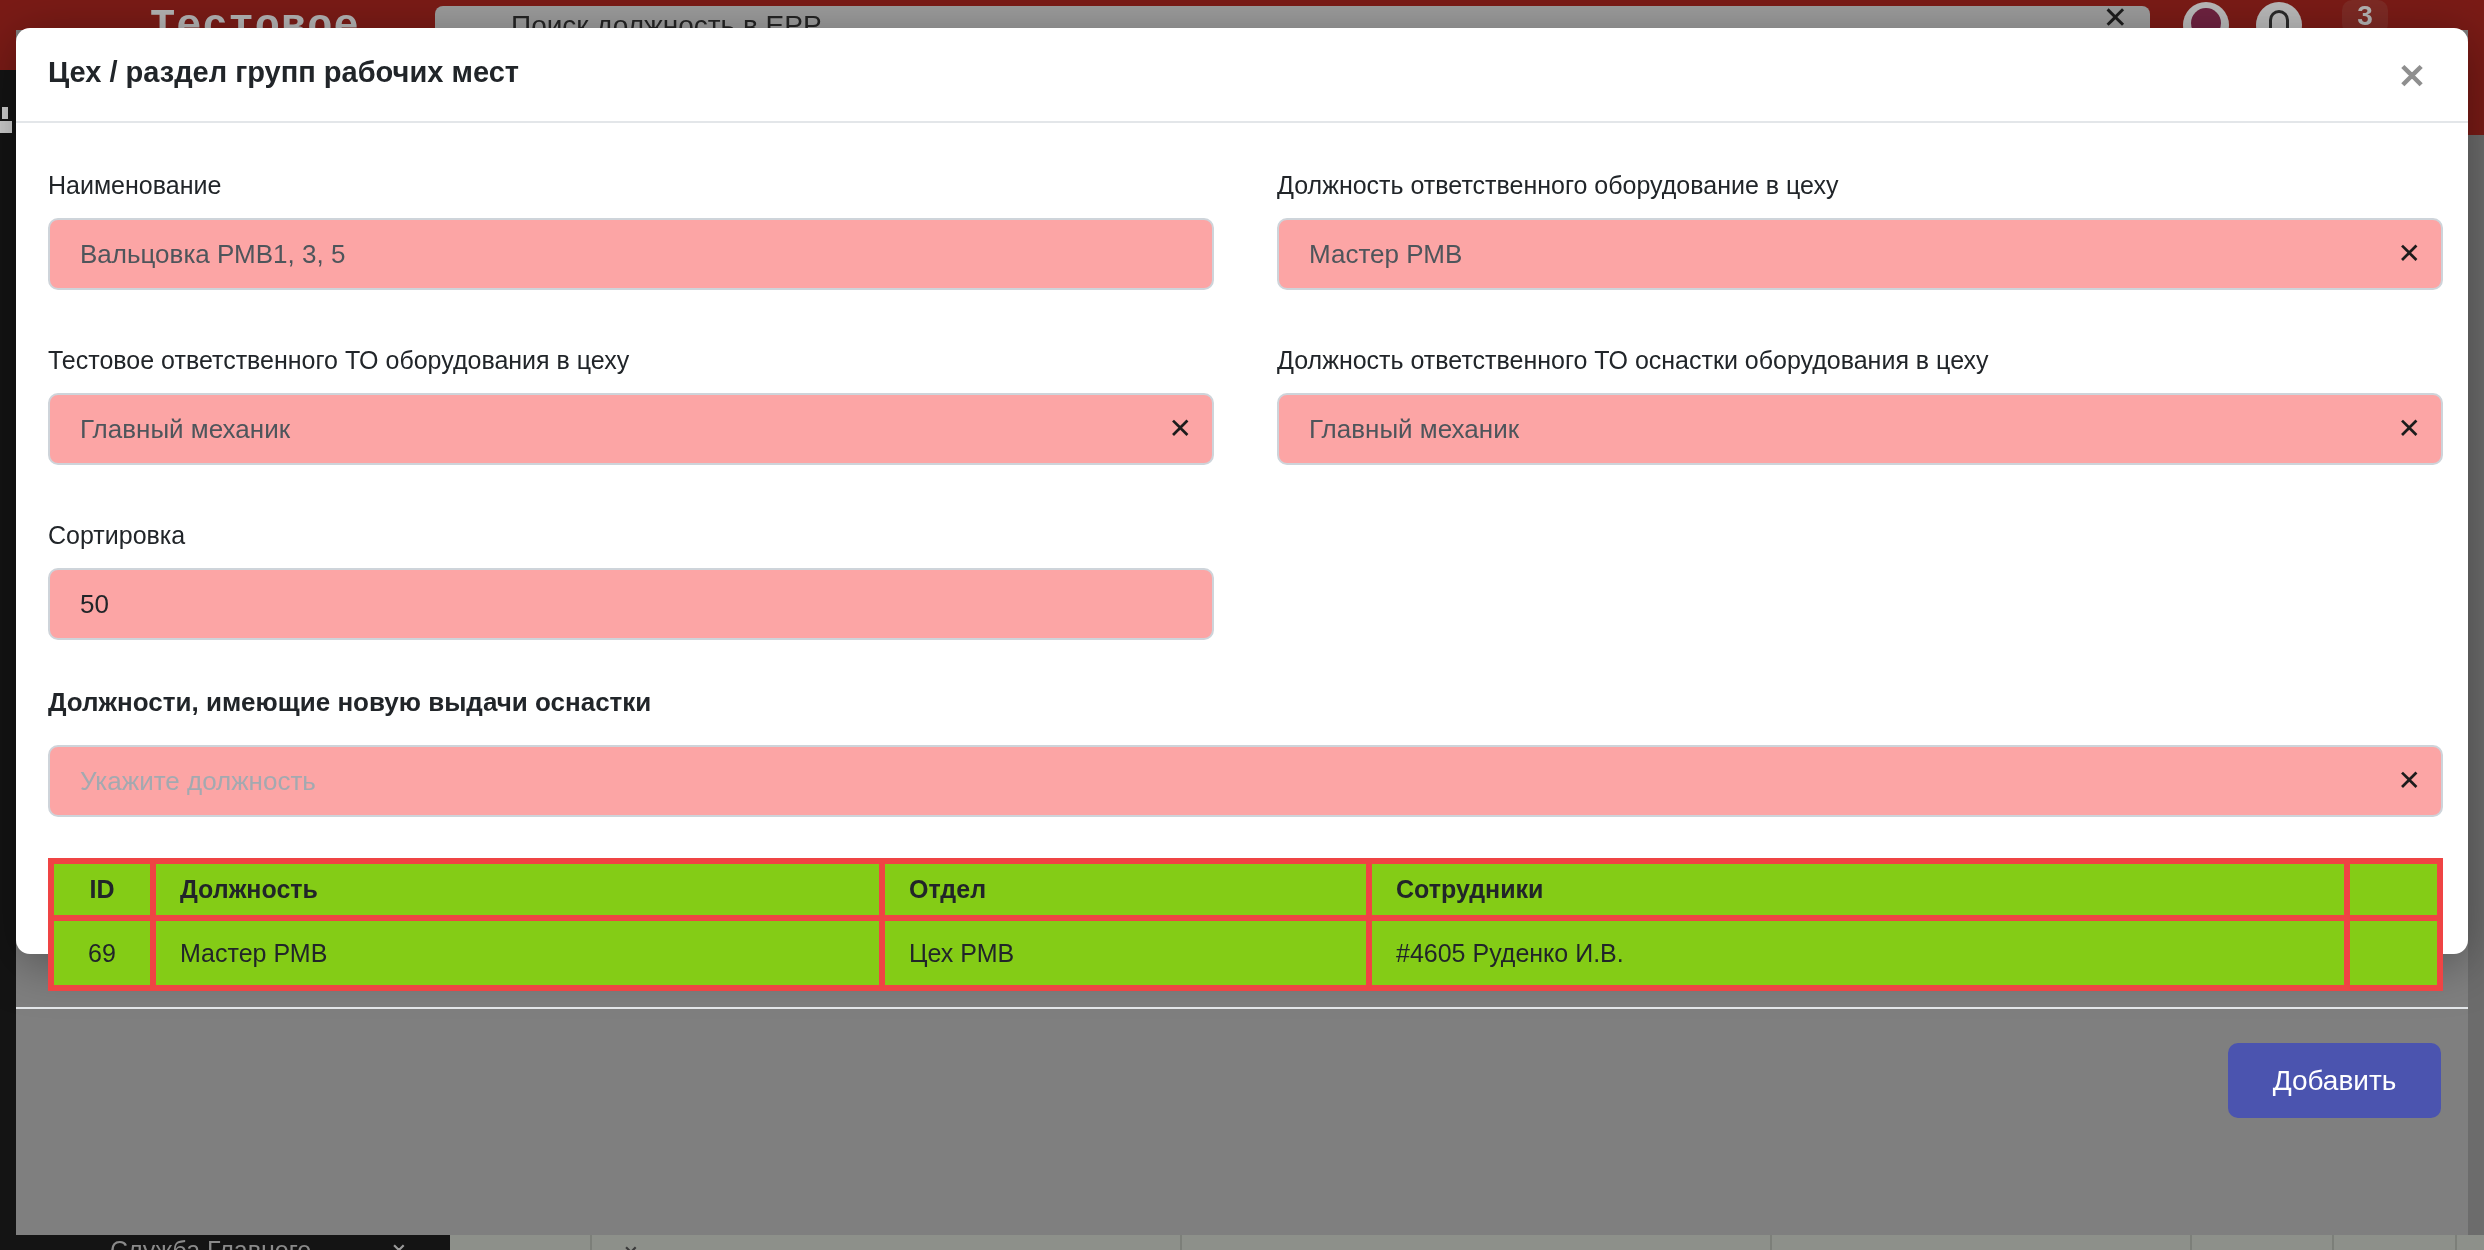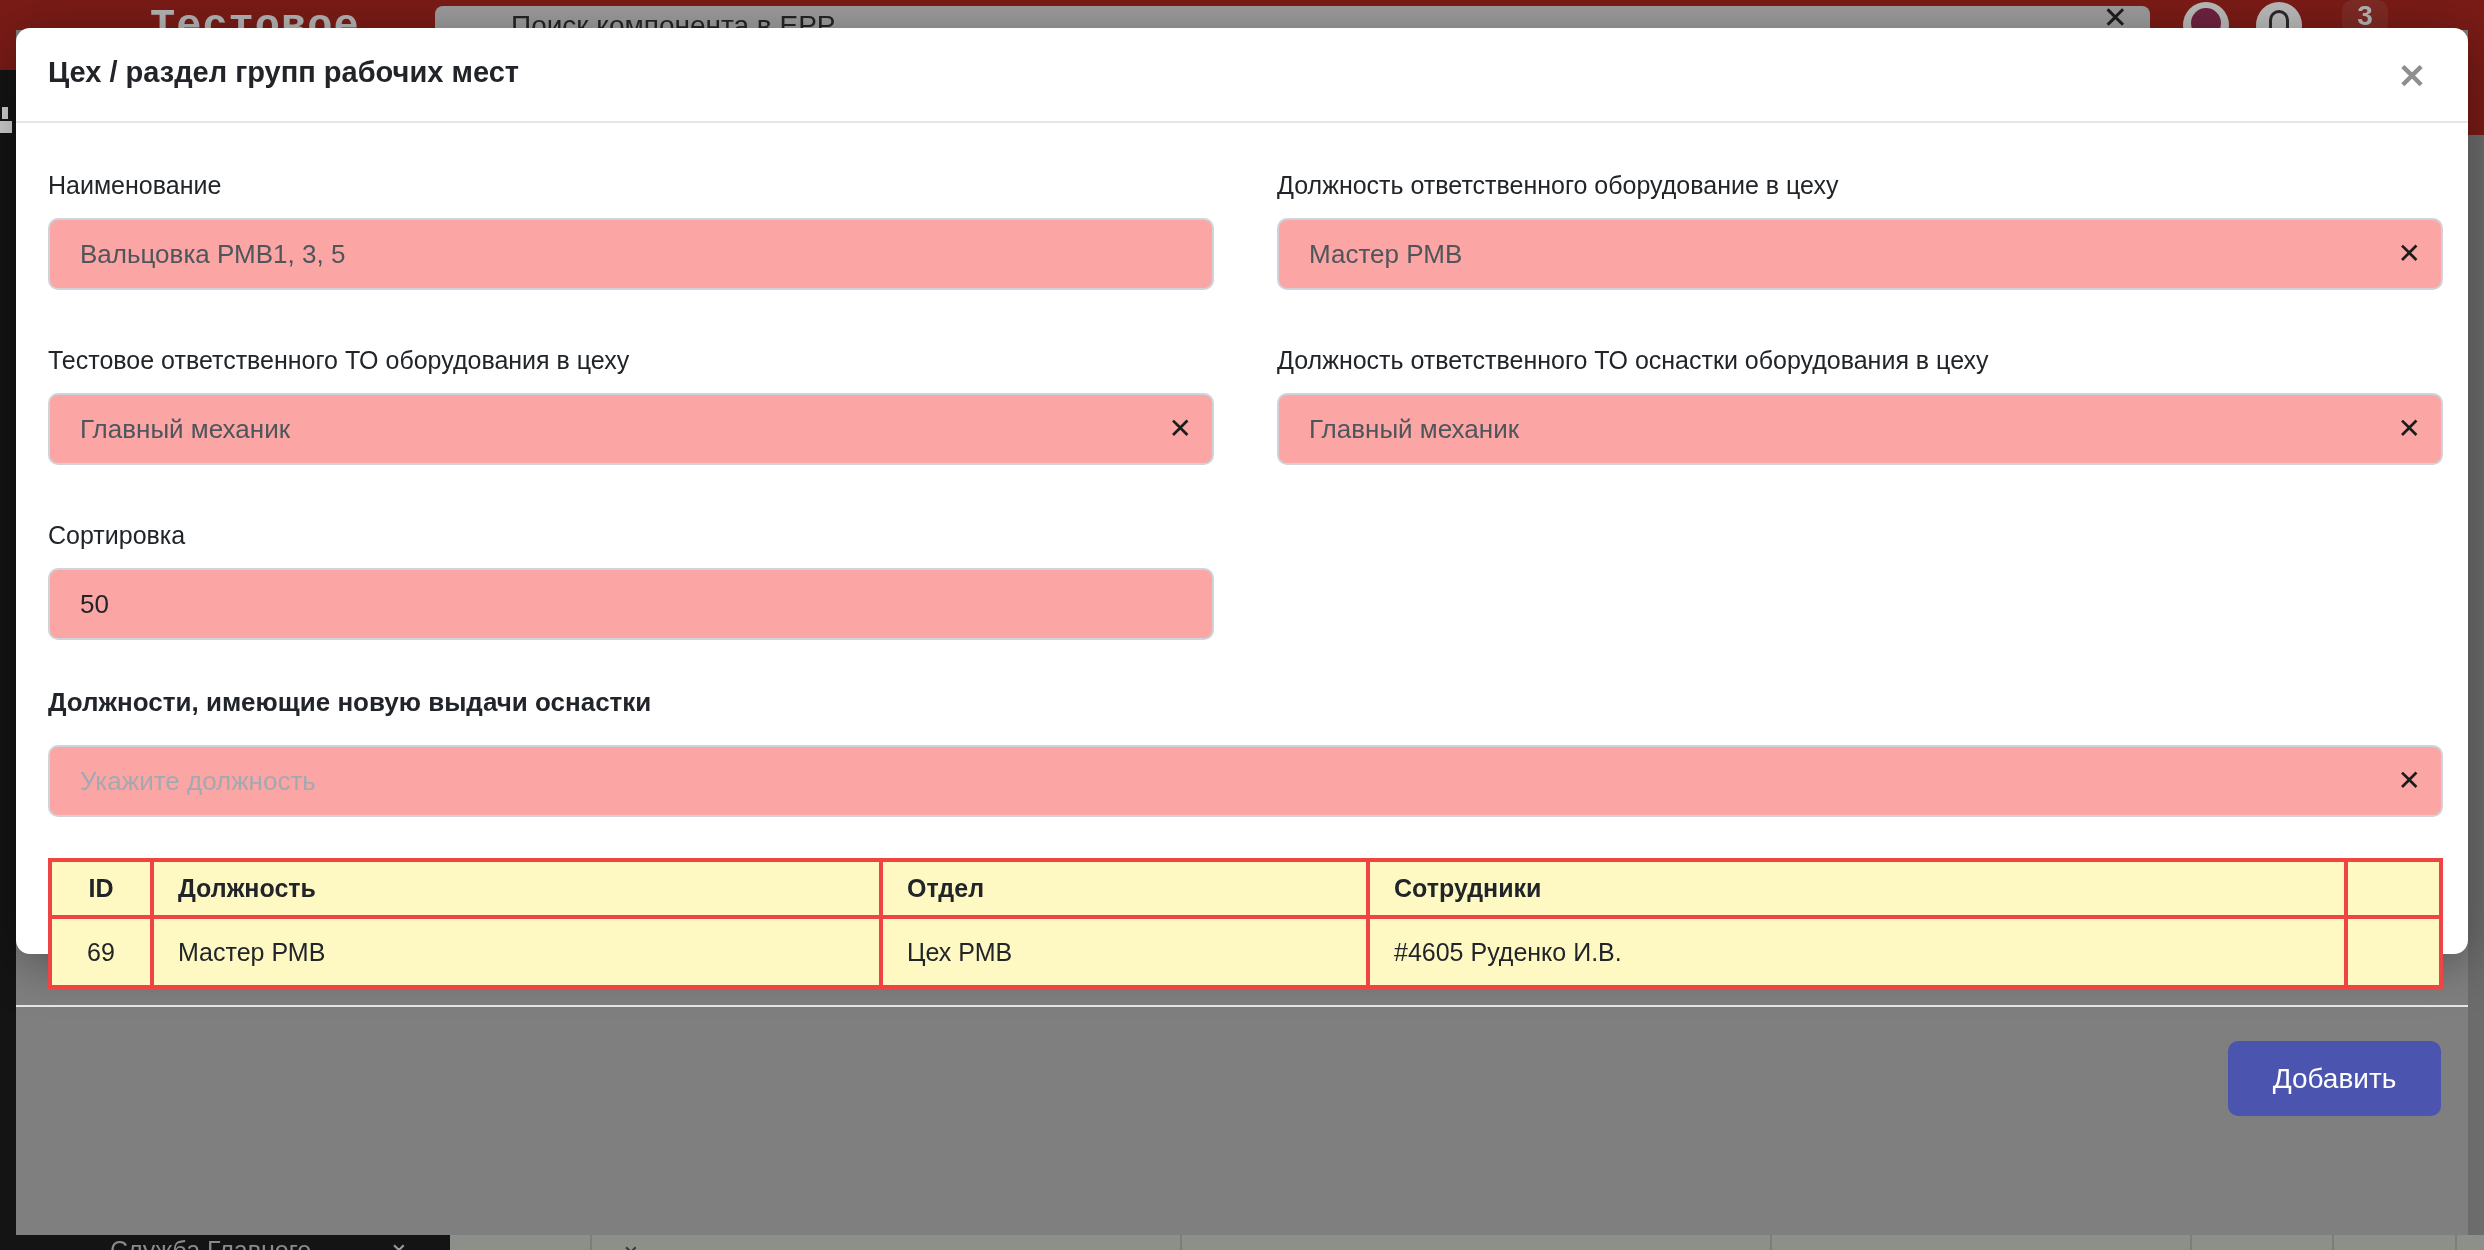--- a/index.html
+++ b/index.html
@@ -112,21 +112,21 @@
   .add-label {
     font-size:25px; font-weight:400; color:#212529; margin-bottom:20px;
   }
   .wide-group { margin-bottom:41px; }
 
   table.positions {
     width:calc(100% - 0px); border-collapse:collapse; table-layout:fixed;
     font-size:25px; color:#212529;
   }
   table.positions th, table.positions td {
-    border:4px solid #ef4444; background:#fef9c3;
+    border:6px solid #ef4444; background:#84cc16;
   }
   table.positions th {
     font-weight:700; text-align:left; height:57px; padding:0 0 0 24px;
     border-bottom:3px solid #d7dbdf;
   }
   table.positions td { height:70px; padding:0 0 0 24px; font-weight:400; }
   table.positions .col-id { width:102px; }
   table.positions .col-pos { width:729px; }
   table.positions .col-dep { width:487px; }
   table.positions .col-emp { width:978px; }
@@ -143,21 +143,21 @@
     font-family:"Liberation Sans", sans-serif;
     display:flex; align-items:center; justify-content:center;
   }
 </style>
 </head>
 <body>
 
 <div class="bg-header">
   <div class="bg-brand">Тестовое</div>
   <div class="bg-search">
-    <div class="bg-search-text">Поиск компонента в ЕРР</div>
+    <div class="bg-search-text">Поиск должность в ЕРР</div>
     <div class="bg-search-clear">✕</div>
   </div>
   <div class="bg-avatar">
       <div class="bg-avatar-inner"></div>
     </div>
   <div class="bg-circle2">
       <div class="bg-bell"></div>
     </div>
   <div class="bg-badge">3</div>
 </div>

